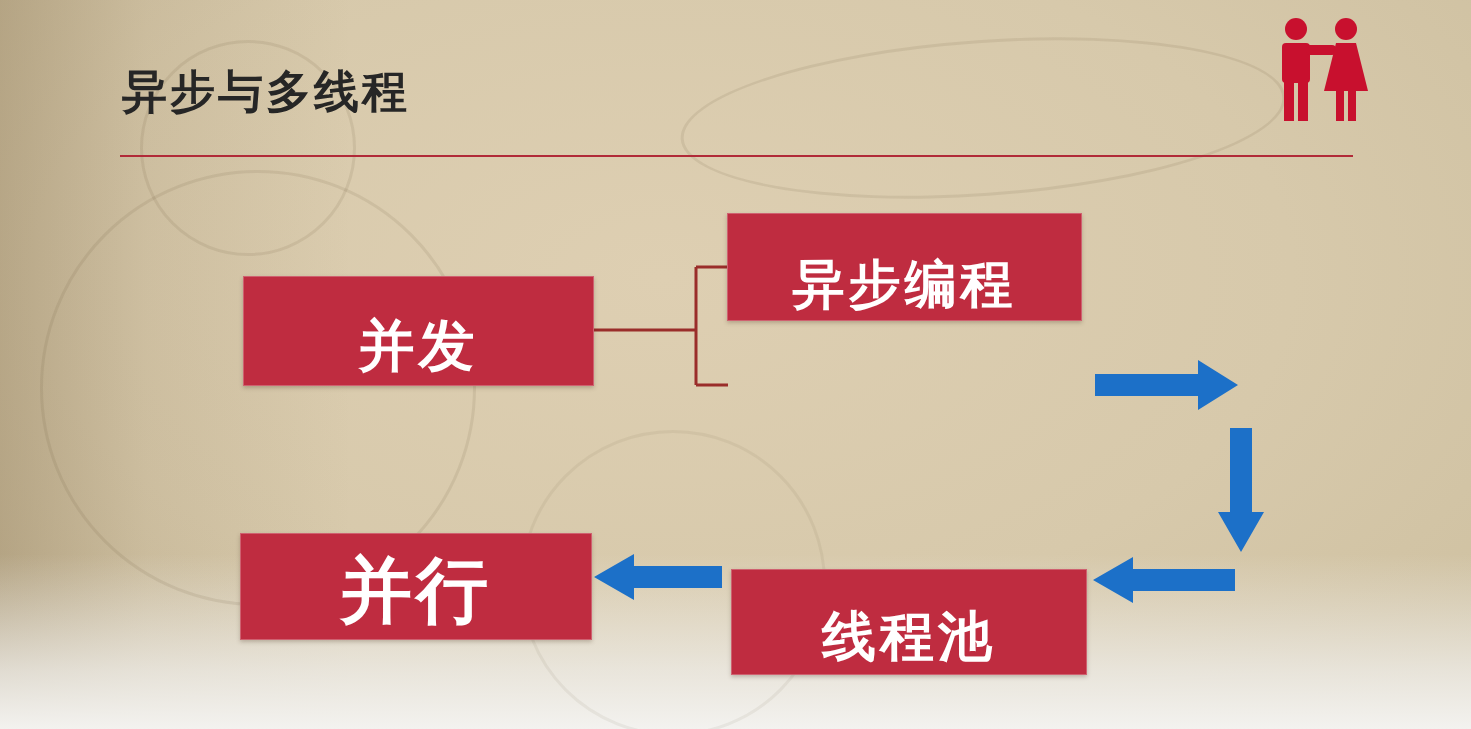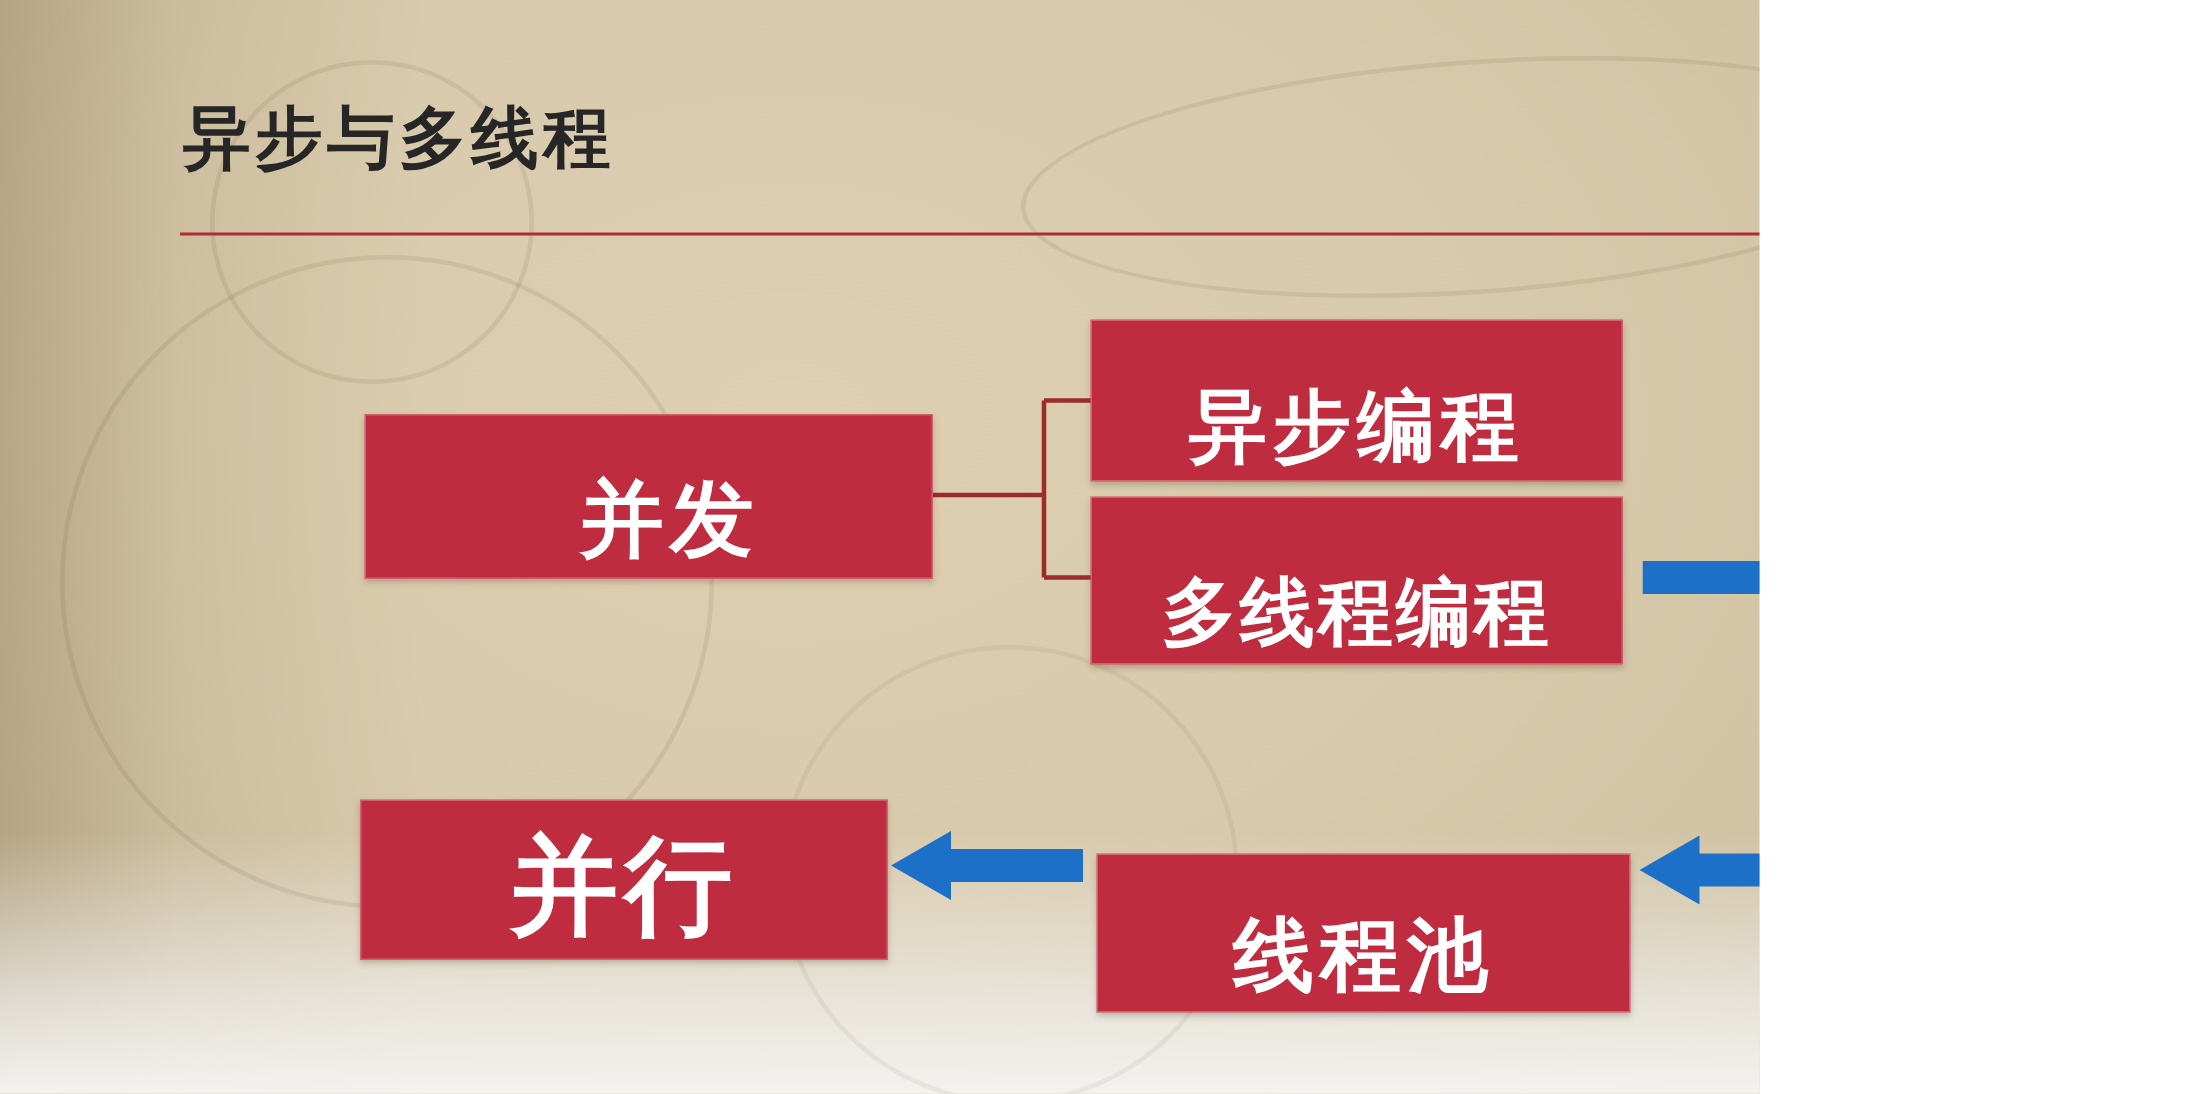--- a/index.html
+++ b/index.html
@@ -2,21 +2,21 @@
 <html><head>
 <meta charset="utf-8">
 <style>
   html, body {
     margin: 0;
     padding: 0;
     font-family: "Liberation Sans", "DejaVu Sans", sans-serif;
   }
   .slide {
     position: relative;
-    width: 1173px;
+    width: 1471px;
     height: 729px;
     overflow: hidden;
     background:
       linear-gradient(180deg, rgba(0,0,0,0) 76%, rgba(240,239,236,0.75) 92%, #f3f2ef 100%),
       linear-gradient(90deg, rgba(110,88,52,0.30) 0%, rgba(110,88,52,0.10) 10%, rgba(0,0,0,0) 24%),
       radial-gradient(ellipse at 45% 38%, #decfb2 0%, #d7c9ab 55%, #cdbf9f 100%);
   }
   
   .texture { position: absolute; border: 3px solid rgba(90,70,40,0.10); pointer-events: none; }
   .texture.circle-big   { left: 40px;  top: 170px; width: 430px; height: 430px; border-radius: 50%; }
@@ -57,21 +57,21 @@
     border: 1px solid rgba(255,255,255,0.25);
     color: #ffffff;
     display: flex;
     align-items: flex-end;
     justify-content: center;
     font-weight: bold;
     letter-spacing: 4px;
     box-shadow: 0 2px 4px rgba(60,40,20,0.25);
   }
   .node span { white-space: nowrap; }
-  .node-concurrency { left: 243px; top: 276px; width: 349px; height: 108px; font-size: 56px; padding-left: 28px; }
+  .node-concurrency { left: 243px; top: 276px; width: 349px; height: 108px; font-size: 56px; }
   .node-async       { left: 727px; top: 213px; width: 353px; height: 106px; font-size: 52px; }
   .node-multithread { left: 727px; top: 331px; width: 353px; height: 110px; font-size: 50px; letter-spacing: 2px; }
   .node-parallel    { left: 240px; top: 533px; width: 350px; height: 105px; font-size: 72px; }
   .node-threadpool  { left: 731px; top: 535px; width: 354px; height: 104px; font-size: 54px; margin-top: 34px; }
 
   .connector-svg { position: absolute; left: 592px; top: 260px; }
   .arrow-svg { position: absolute; }
   .arrow-right        { left: 1095px; top: 360px; }
   .arrow-down         { left: 1218px; top: 428px; }
   .arrow-left-pool    { left: 1093px; top: 557px; }
@@ -110,23 +110,20 @@
   <svg class="connector-svg" width="140" height="132">
     <path d="M0,70 H104 M104,7 V125 M104,7 H136 M104,125 H136" stroke="#9a2d2a" stroke-width="3" fill="none"></path>
   </svg>
 
   <div class="node node-concurrency">
     <span>并发</span>
   </div>
   <div class="node node-async">
     <span>异步编程</span>
   </div>
-  <div class="node node-multithread">
-    <span>多线程编程</span>
-  </div>
   <div class="node node-parallel">
     <span>并行</span>
   </div>
   <div class="node node-threadpool">
     <span>线程池</span>
   </div>
 
   <svg class="arrow-svg arrow-right" width="145" height="50">
     <polygon points="0,14 103,14 103,0 143,25 103,50 103,36 0,36" fill="#1c70c8"></polygon>
   </svg>

